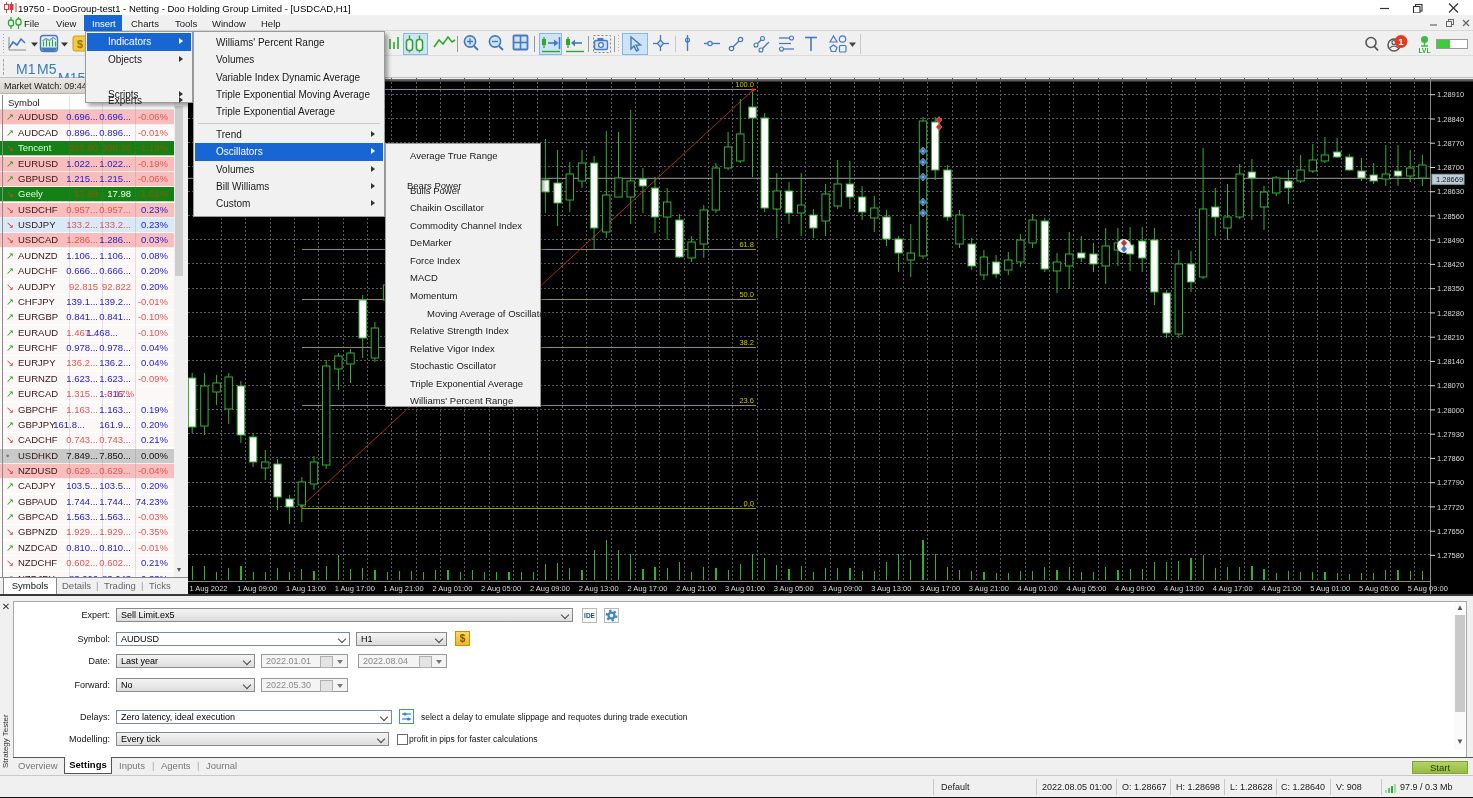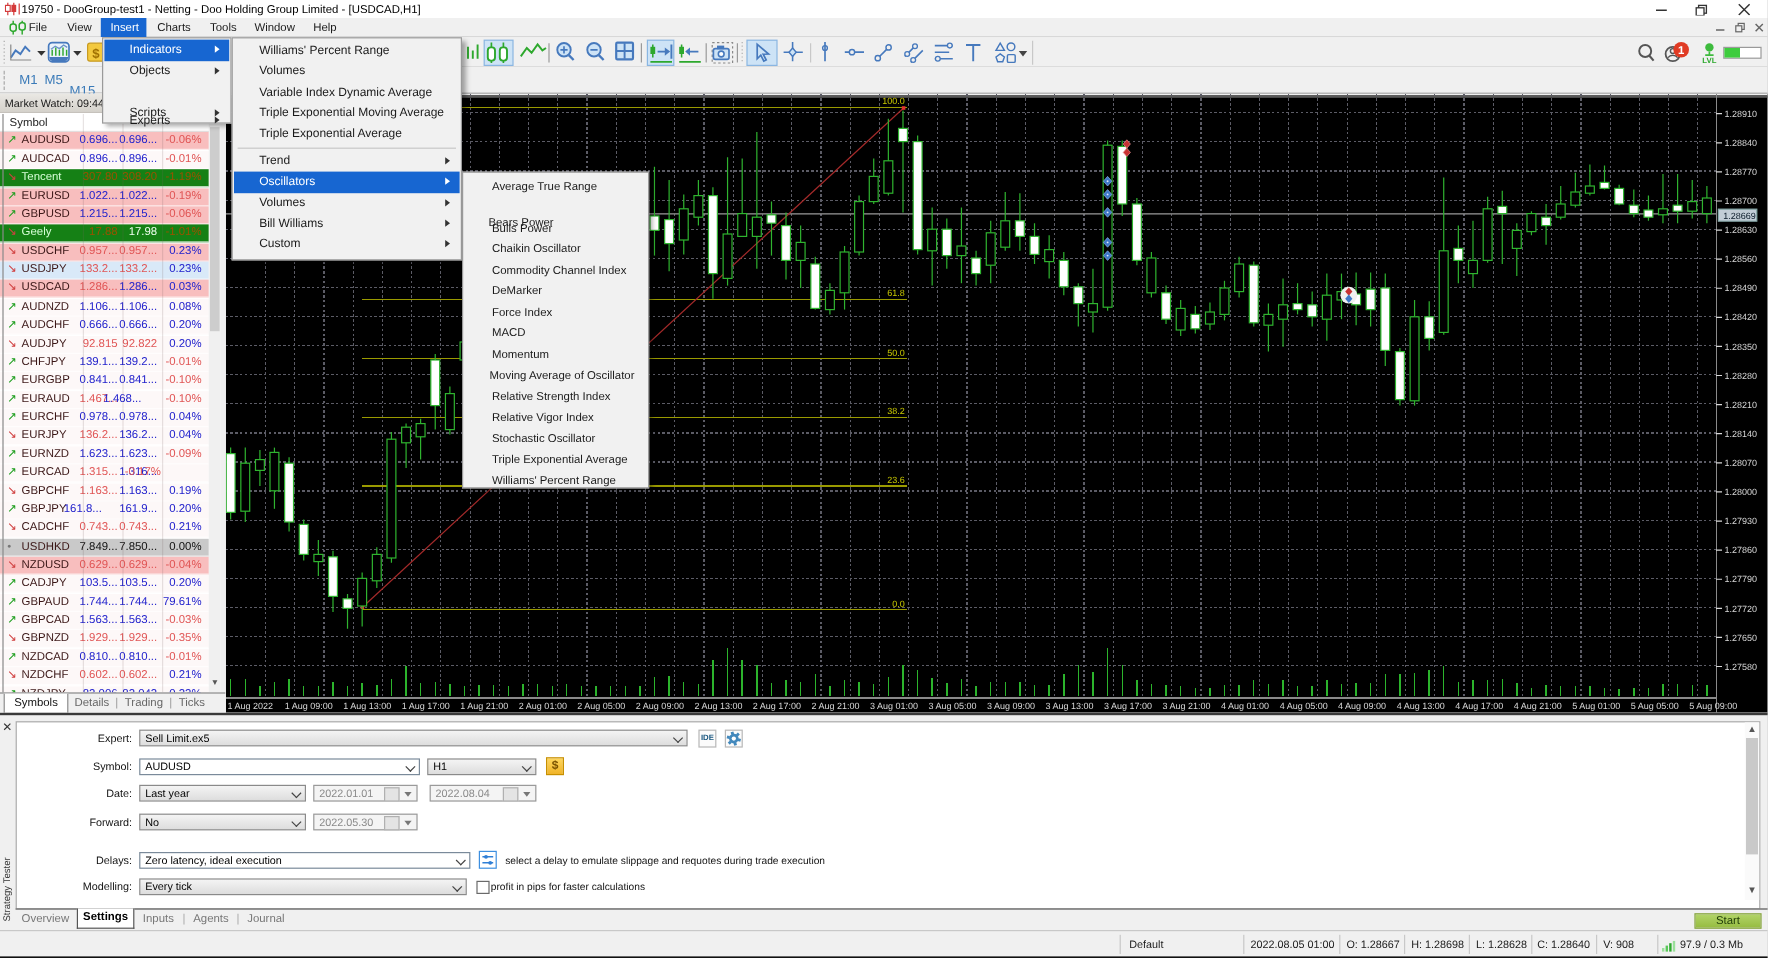--- a/index.html
+++ b/index.html
@@ -34,21 +34,21 @@
     <span style="position:absolute;left:261px;top:3px;color:#1a1a1a">Help</span>
     <svg style="position:absolute;left:1428px;top:3px" width="45" height="10">
       <line x1="2" y1="7" x2="9" y2="7" stroke="#666" stroke-width="1.2"></line>
       <rect x="20.5" y="1.5" width="5" height="5" fill="none" stroke="#666"></rect>
       <rect x="18.5" y="3.5" width="5" height="5" fill="#f0f0f0" stroke="#666"></rect>
       <line x1="35" y1="2" x2="41" y2="8" stroke="#666" stroke-width="1.2"></line>
       <line x1="41" y1="2" x2="35" y2="8" stroke="#666" stroke-width="1.2"></line>
     </svg>
   </div>
 <div style="position:absolute;left:0;top:31px;width:1473px;height:25px;background:#f0f0f0;border-bottom:1px solid #dcdcdc;box-sizing:border-box"></div>
-<div style="position:absolute;left:0;top:56px;width:1473px;height:22px;background:#f0f0f0;border-bottom:1px solid #c0c0c0;box-sizing:border-box;font-family:'Liberation Sans',sans-serif;font-size:11px;color:#3a7ab8">
+<div style="position:absolute;left:0;top:56px;width:1473px;height:22px;background:#f0f0f0;border-bottom:1px solid #c0c0c0;box-sizing:border-box;font-family:'Liberation Sans',sans-serif;font-size:14px;color:#3a7ab8">
     <div style="position:absolute;left:3px;top:3px;width:1px;height:16px;border-left:1px dashed #a8a8a8"></div>
     <span style="position:absolute;left:16px;top:5px">M1</span>
     <span style="position:absolute;left:37px;top:5px">M5</span>
     <span style="position:absolute;left:58px;top:14px">M15</span>
   </div>
 <svg width="1473" height="26" style="position:absolute;left:0;top:31px">
     <line x1="3.5" y1="3" x2="3.5" y2="23" stroke="#a8a8a8" stroke-width="1" stroke-dasharray="1,2"></line>
     <polyline points="9,17 13,11 17,14 21,8 25,12" fill="none" stroke="#4679bd" stroke-width="1.6"></polyline>
     <polyline points="9,6 9,19 26,19" fill="none" stroke="#888" stroke-width="1"></polyline>
     <path d="M31 11.5 L38 11.5 L34.5 15.5 Z" fill="#333"></path>
@@ -817,21 +817,21 @@
       <span style="position:absolute;left:18px;color:#3a1616">CADJPY</span>
       <span style="position:absolute;left:40px;width:58px;text-align:right;color:#2222cc">103.5...</span>
       <span style="position:absolute;left:73px;width:58px;text-align:right;color:#2222cc">103.5...</span>
       <span style="position:absolute;left:104px;width:64px;text-align:right;color:#2222cc">0.20%</span>
     </div>
     <div style="position:absolute;left:0;top:417px;width:174px;height:15px;background:#fdf8f8;border-bottom:1px solid rgba(255,255,255,.7);box-sizing:border-box;font-family:'Liberation Sans',sans-serif;font-size:9.5px;line-height:14px;white-space:nowrap">
       <span style="position:absolute;left:6px;color:#1e9e1e">↗</span>
       <span style="position:absolute;left:18px;color:#3a1616">GBPAUD</span>
       <span style="position:absolute;left:40px;width:58px;text-align:right;color:#2222cc">1.744...</span>
       <span style="position:absolute;left:73px;width:58px;text-align:right;color:#2222cc">1.744...</span>
-      <span style="position:absolute;left:104px;width:64px;text-align:right;color:#2222cc">79.61%</span>
+      <span style="position:absolute;left:104px;width:64px;text-align:right;color:#2222cc">74.23%</span>
     </div>
     <div style="position:absolute;left:0;top:432px;width:174px;height:15px;background:#fdf8f8;border-bottom:1px solid rgba(255,255,255,.7);box-sizing:border-box;font-family:'Liberation Sans',sans-serif;font-size:9.5px;line-height:14px;white-space:nowrap">
       <span style="position:absolute;left:6px;color:#1e9e1e">↗</span>
       <span style="position:absolute;left:18px;color:#3a1616">GBPCAD</span>
       <span style="position:absolute;left:40px;width:58px;text-align:right;color:#2222cc">1.563...</span>
       <span style="position:absolute;left:73px;width:58px;text-align:right;color:#2222cc">1.563...</span>
       <span style="position:absolute;left:104px;width:64px;text-align:right;color:#e05555">-0.03%</span>
     </div>
     <div style="position:absolute;left:0;top:447px;width:174px;height:15px;background:#fdf8f8;border-bottom:1px solid rgba(255,255,255,.7);box-sizing:border-box;font-family:'Liberation Sans',sans-serif;font-size:9.5px;line-height:14px;white-space:nowrap">
       <span style="position:absolute;left:6px;color:#d04040">↘</span>
@@ -984,18 +984,18 @@
 <div style="position:absolute;left:385px;top:143px;width:156px;height:264px;background:#f1f1f1;border:1px solid #9a9a9a;box-shadow:3px 3px 4px rgba(0,0,0,.35);font-family:'Liberation Sans',sans-serif;font-size:9.5px;color:#1a1a1a;z-index:40;box-sizing:border-box">
     <div style="position:absolute;left:1px;top:2.5px;width:152px;height:17.55px;line-height:17.55px;padding-left:23px;box-sizing:border-box;white-space:nowrap">Average True Range</div>
     <div style="position:absolute;left:1px;top:33px;width:176px;height:17.55px;line-height:17.55px;padding-left:20px;box-sizing:border-box;white-space:nowrap">Bears Power</div>
     <div style="position:absolute;left:1px;top:37.6px;width:152px;height:17.55px;line-height:17.55px;padding-left:23px;box-sizing:border-box;white-space:nowrap">Bulls Power</div>
     <div style="position:absolute;left:1px;top:55.2px;width:152px;height:17.55px;line-height:17.55px;padding-left:23px;box-sizing:border-box;white-space:nowrap">Chaikin Oscillator</div>
     <div style="position:absolute;left:1px;top:72.7px;width:152px;height:17.55px;line-height:17.55px;padding-left:23px;box-sizing:border-box;white-space:nowrap">Commodity Channel Index</div>
     <div style="position:absolute;left:1px;top:90.2px;width:152px;height:17.55px;line-height:17.55px;padding-left:23px;box-sizing:border-box;white-space:nowrap">DeMarker</div>
     <div style="position:absolute;left:1px;top:107.8px;width:152px;height:17.55px;line-height:17.55px;padding-left:23px;box-sizing:border-box;white-space:nowrap">Force Index</div>
     <div style="position:absolute;left:1px;top:125.3px;width:152px;height:17.55px;line-height:17.55px;padding-left:23px;box-sizing:border-box;white-space:nowrap">MACD</div>
     <div style="position:absolute;left:1px;top:142.9px;width:152px;height:17.55px;line-height:17.55px;padding-left:23px;box-sizing:border-box;white-space:nowrap">Momentum</div>
-    <div style="position:absolute;left:1px;top:160.5px;width:124px;height:17.55px;line-height:17.55px;padding-left:21px;box-sizing:border-box;white-space:nowrap">Moving Average of Oscillator</div>
+    <div style="position:absolute;left:1px;top:160.5px;width:124px;height:17.55px;line-height:17.55px;padding-left:40px;box-sizing:border-box;white-space:nowrap">Moving Average of Oscillator</div>
     <div style="position:absolute;left:1px;top:178.0px;width:152px;height:17.55px;line-height:17.55px;padding-left:23px;box-sizing:border-box;white-space:nowrap">Relative Strength Index</div>
     <div style="position:absolute;left:1px;top:195.6px;width:152px;height:17.55px;line-height:17.55px;padding-left:23px;box-sizing:border-box;white-space:nowrap">Relative Vigor Index</div>
     <div style="position:absolute;left:1px;top:213.1px;width:152px;height:17.55px;line-height:17.55px;padding-left:23px;box-sizing:border-box;white-space:nowrap">Stochastic Oscillator</div>
     <div style="position:absolute;left:1px;top:230.7px;width:152px;height:17.55px;line-height:17.55px;padding-left:23px;box-sizing:border-box;white-space:nowrap">Triple Exponential Average</div>
     <div style="position:absolute;left:1px;top:248.2px;width:152px;height:17.55px;line-height:17.55px;padding-left:23px;box-sizing:border-box;white-space:nowrap">Williams' Percent Range</div>
   </div>
 </body></html>

